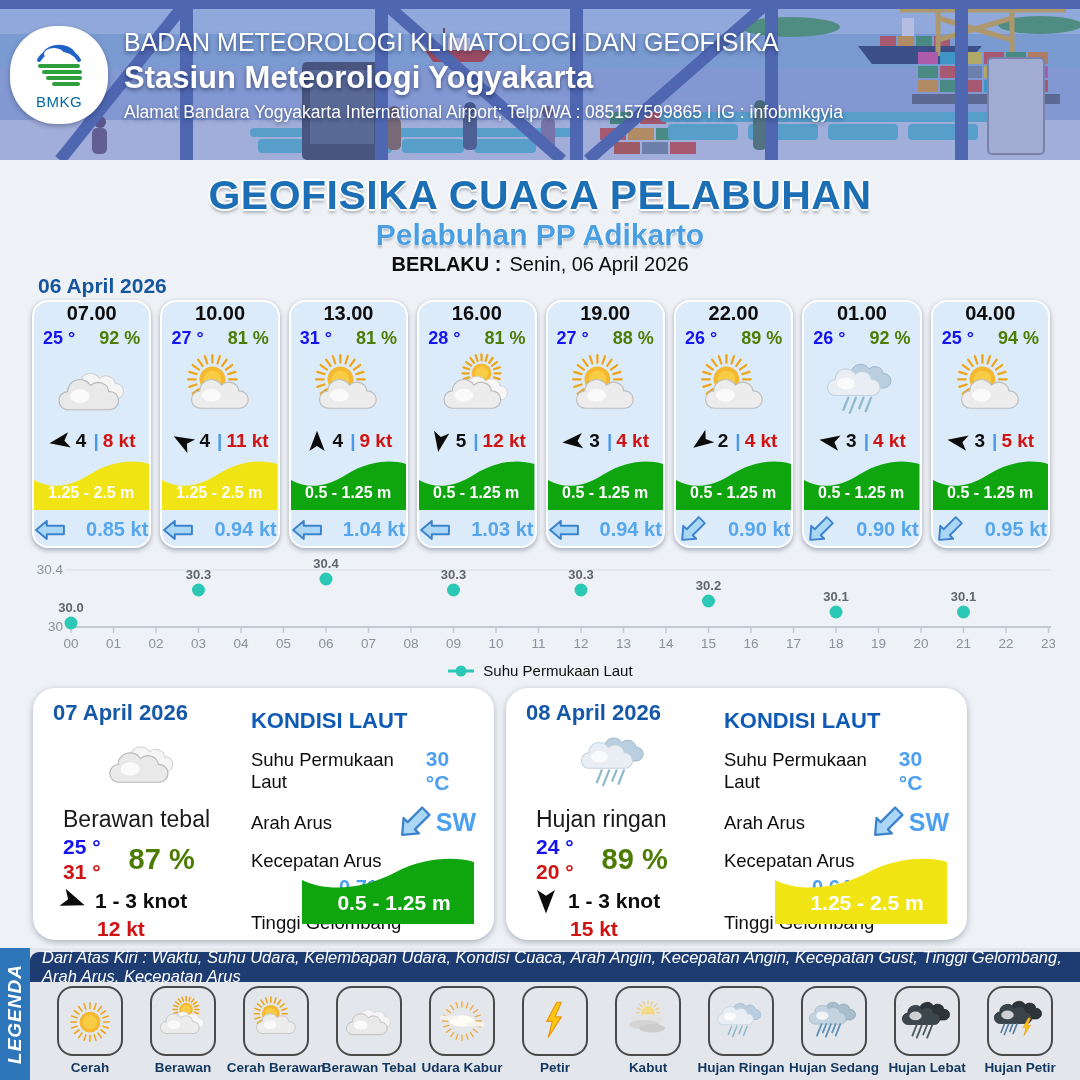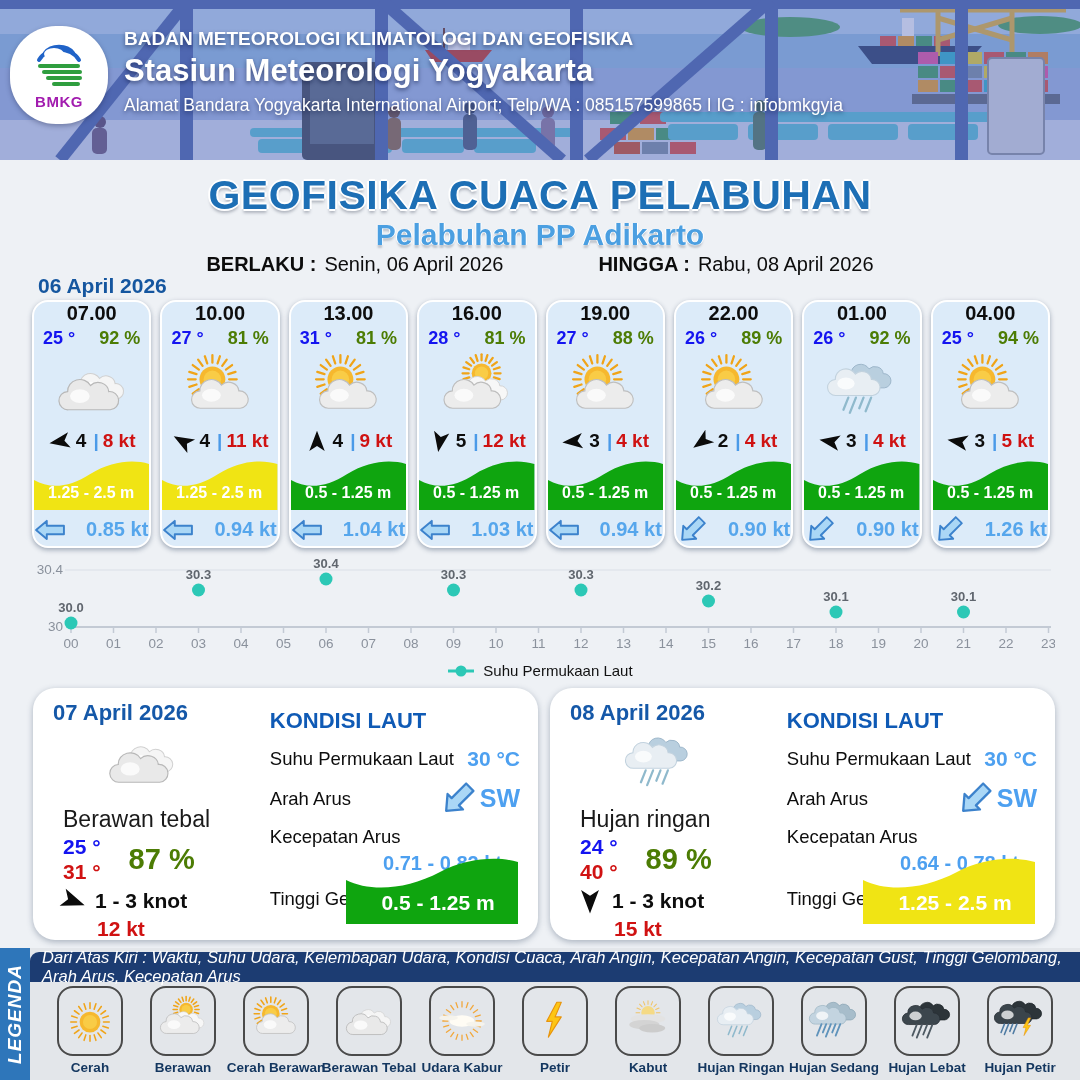--- a/index.html
+++ b/index.html
@@ -3,23 +3,23 @@
 <meta charset="utf-8">
 <style>
   html,body{margin:0;padding:0;width:1080px;height:1080px;overflow:hidden;
     font-family:"Liberation Sans",sans-serif;background:#eef1f5;position:relative}
   
   .header{position:absolute;left:0;top:0;width:1080px;height:160px;overflow:hidden}
   .header > svg{position:absolute;left:0;top:0}
   .logo-box{position:absolute;left:10px;top:26px;width:98px;height:98px;background:#fff;
     border-radius:46px;display:flex;flex-direction:column;align-items:center;justify-content:center;gap:1px;
     box-shadow:0 2px 5px rgba(20,30,70,.35)}
-  .logo-text{font-size:15px;font-weight:700;color:#a21caf;letter-spacing:.5px}
+  .logo-text{font-size:15px;font-weight:400;color:#0369a1;letter-spacing:.5px}
   .header-text{position:absolute;left:124px;top:28px;color:#fff;text-shadow:0 2px 4px rgba(10,20,60,.55)}
-  .org{font-size:19px;font-weight:bold}
+  .org{font-size:25px;font-weight:normal}
   .station{font-size:31px;font-weight:bold;margin-top:3px}
   .address{font-size:17.5px;margin-top:6px}
   
   .title-main{position:absolute;top:172px;left:0;width:1080px;text-align:center;
     font-size:41px;font-weight:800;color:#1d6fb5;letter-spacing:.5px;
     text-shadow:-2px 0 0 #fff,2px 0 0 #fff,0 -2px 0 #fff,0 2px 0 #fff,0 4px 3px rgba(60,70,90,.35)}
   .title-sub{position:absolute;top:218px;left:0;width:1080px;text-align:center;
     font-size:30px;font-weight:800;color:#4b9fe1;
     text-shadow:-1px 0 0 #fff,1px 0 0 #fff,0 3px 2px rgba(60,70,90,.25)}
   .validity{position:absolute;top:253px;left:0;width:1080px;display:flex;justify-content:center;gap:95px;
@@ -39,21 +39,21 @@
   .card .wind .sep{color:#4a9ae8;margin-left:3px}
   .card .wind .spd{color:#cf1212}
   .card .waveband{position:absolute;left:0;right:0;bottom:36px;height:56px}
   .card .current{position:absolute;bottom:5px;left:0;right:0;display:flex;align-items:center;
     justify-content:center;gap:21px;font-size:20px;font-weight:bold;color:#56a6ec}
   
   .chart{position:absolute;top:556px;left:25px}
   .chart-legend{position:absolute;top:662px;left:0;width:1080px;display:flex;align-items:center;
     justify-content:center;gap:8px;font-size:15px;color:#1c1c1c;font-weight:bold}
   
-  .daily{position:absolute;top:688px;left:33px;width:1022px;display:flex;gap:12px}
+  .daily{position:absolute;top:688px;left:33px;width:934px;display:flex;gap:12px}
   .panel{flex:1;height:252px;background:#fff;border-radius:22px;box-shadow:0 2px 6px rgba(40,60,90,.35);
     display:flex;padding:12px 18px 10px 20px;box-sizing:border-box}
   .panel-left{width:43%;display:flex;flex-direction:column}
   .p-date{font-size:22px;font-weight:bold;color:#1558a8}
   .p-icon{height:74px;margin:0 0 0 42px}
   .p-cond{font-size:23px;color:#1a1a1a;margin-top:6px;margin-left:10px}
   .p-tr{display:flex;align-items:center;margin-top:1px;margin-left:10px}
   .p-col{display:flex;flex-direction:column;line-height:1.2}
   .p-tmin{font-size:21px;font-weight:bold;color:#1414f0}
   .p-tmax{font-size:21px;font-weight:bold;color:#d01212}
@@ -207,21 +207,20 @@
     <div class="org">BADAN METEOROLOGI KLIMATOLOGI DAN GEOFISIKA</div>
     <div class="station">Stasiun Meteorologi Yogyakarta</div>
     <div class="address">Alamat Bandara Yogyakarta International Airport; Telp/WA : 085157599865 I IG : infobmkgyia</div>
   </div>
 </div>
 
 <div class="title-main">GEOFISIKA CUACA PELABUHAN</div>
 <div class="title-sub">Pelabuhan PP Adikarto</div>
 <div class="validity">
   <div><b>BERLAKU :</b><span>Senin, 06 April 2026</span></div>
-  <div><b>HINGGA :</b><span>Rabu, 08 April 2026</span></div>
 </div>
 <div class="date-label">06 April 2026</div>
 
 <div class="cards" id="cards">
  <div class="card">
   <div class="time">07.00</div>
   <div class="th-row">
     <span class="temp">25 °</span>
     <span class="hum">92 %</span>
   </div>
@@ -621,21 +620,21 @@
     <span class="spd">5 kt</span>
   </div>
   <div class="waveband"><svg width="100%" height="56" viewBox="0 0 119 56" preserveAspectRatio="none">
           <path d="M0,26 C16,35 36,34 58,20 C80,7 102,5 119,10 L119,56 L0,56 Z" fill="#0fa50f"></path>
           <text x="59" y="44" text-anchor="middle" font-size="16.5" font-weight="bold" fill="#fff" font-family="Liberation Sans,sans-serif">0.5 - 1.25 m</text>
         </svg></div>
   <div class="current">
     <svg width="30" height="22" viewBox="0 0 28 20" style="transform:rotate(-45deg)">
           <polygon points="1,10 11,1.5 11,6 27,6 27,14 11,14 11,18.5" fill="#aad7f6" stroke="#3c82cc" stroke-width="1.8" stroke-linejoin="round"></polygon>
         </svg>
-        <span>1.26 kt</span>
+        <span>0.95 kt</span>
   </div>
  </div>
   </div>
 
 <div class="chart" id="chart"><svg width="1030" height="100" viewBox="0 0 1030 100" font-family="Liberation Sans,sans-serif">
       <line x1="40" y1="14" x2="1026" y2="14" stroke="#e1e5eb" stroke-width="1.5"></line>
       <line x1="44" y1="71" x2="1026" y2="71" stroke="#c3cad4" stroke-width="2"></line>
       <text x="38" y="18" text-anchor="end" font-size="13.5" fill="#8a919c">30.4</text>
       <text x="38" y="75" text-anchor="end" font-size="13.5" fill="#8a919c">30</text>
       <line x1="46" y1="71" x2="46" y2="77" stroke="#c3cad4" stroke-width="1.5"></line>
@@ -783,21 +782,21 @@
             </g>
             <line x1="32" y1="60" x2="25.6" y2="76" stroke="#8fb9cc" stroke-width="3" stroke-linecap="round"></line>
             <line x1="42" y1="60" x2="34" y2="80" stroke="#8fb9cc" stroke-width="3" stroke-linecap="round"></line>
             <line x1="52" y1="60" x2="46.4" y2="74" stroke="#8fb9cc" stroke-width="3" stroke-linecap="round"></line>
             <line x1="62" y1="60" x2="54.8" y2="78" stroke="#8fb9cc" stroke-width="3" stroke-linecap="round"></line>
           </svg></div>
     <div class="p-cond">Hujan ringan</div>
     <div class="p-tr">
       <div class="p-col">
         <span class="p-tmin">24 °</span>
-        <span class="p-tmax">40 °</span>
+        <span class="p-tmax">20 °</span>
       </div>
       <span class="p-hum">89 %</span>
     </div>
     <div class="p-wind">
       <svg width="28" height="22" viewBox="-10 -8 20 16" style="transform:rotate(90deg)">
             <polygon points="-8,-6.5 9,0 -8,6.5 -3.8,0" fill="#0b0b0b"></polygon>
           </svg>
           <span>1 - 3 knot</span>
     </div>
     <div class="p-gust">15 kt</div>

